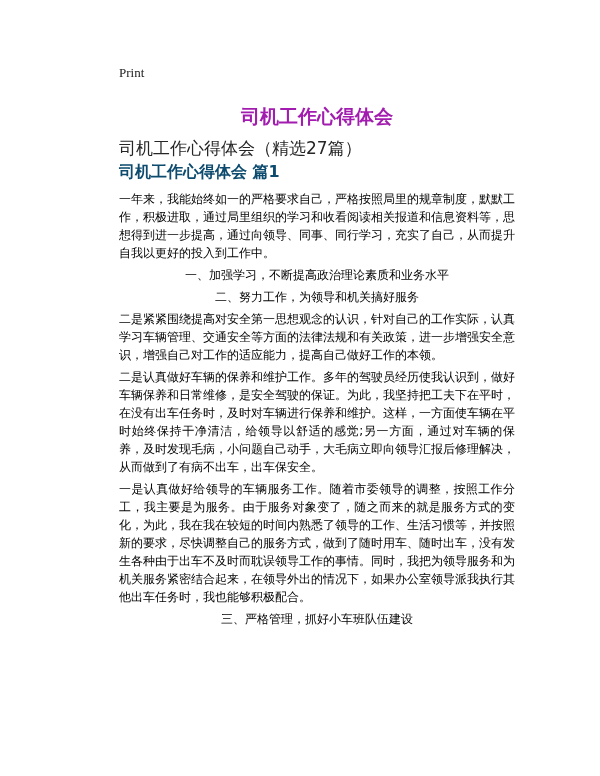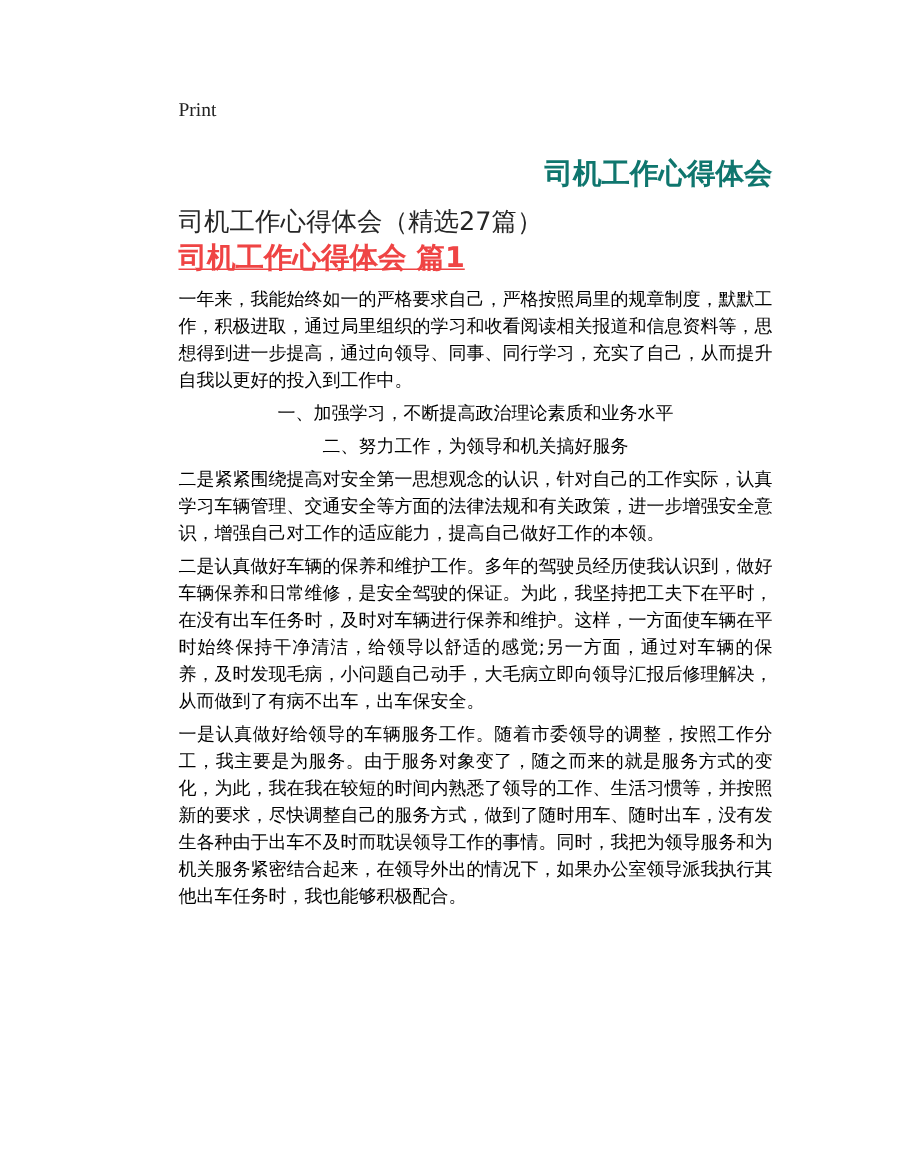--- a/index.html
+++ b/index.html
@@ -26,37 +26,36 @@
     font-size: 13px;
     line-height: 15px;
     color: #222222;
     cursor: pointer;
     text-decoration: none;
   }
   .doc-title {
     font-size: 19px;
     line-height: 1.2;
     font-weight: bold;
-    text-align: right;
-    color: #0f766e;
+    text-align: center;
+    color: #a21caf;
     margin: 24px 0 11px 0;
   }
   .doc-subtitle {
     font-size: 17px;
     line-height: 18px;
     margin: 0 0 6px 0;
     color: #262626;
   }
   .section-title {
-    font-size: 19px;
+    font-size: 16px;
     line-height: 18px;
     font-weight: bold;
     margin: 0 0 9px 0;
-    color: #ef4444;
-    text-decoration: underline;
+    color: #0c4a6e;
   }
   .block {
     font-size: 12px;
     line-height: 18px;
     text-align: justify;
     margin: 0 0 4px 0;
     color: #000000;
   }
   .heading-block {
     text-align: center;
@@ -81,14 +80,15 @@
 
 
   <p class="block heading-block">二、努力工作，为领导和机关搞好服务</p>
 
   <p class="block">二是紧紧围绕提高对安全第一思想观念的认识，针对自己的工作实际，认真学习车辆管理、交通安全等方面的法律法规和有关政策，进一步增强安全意识，增强自己对工作的适应能力，提高自己做好工作的本领。</p>
 
   <p class="block">二是认真做好车辆的保养和维护工作。多年的驾驶员经历使我认识到，做好车辆保养和日常维修，是安全驾驶的保证。为此，我坚持把工夫下在平时，在没有出车任务时，及时对车辆进行保养和维护。这样，一方面使车辆在平时始终保持干净清洁，给领导以舒适的感觉;另一方面，通过对车辆的保养，及时发现毛病，小问题自己动手，大毛病立即向领导汇报后修理解决，从而做到了有病不出车，出车保安全。</p>
 
   <p class="block">一是认真做好给领导的车辆服务工作。随着市委领导的调整，按照工作分工，我主要是为服务。由于服务对象变了，随之而来的就是服务方式的变化，为此，我在我在较短的时间内熟悉了领导的工作、生活习惯等，并按照新的要求，尽快调整自己的服务方式，做到了随时用车、随时出车，没有发生各种由于出车不及时而耽误领导工作的事情。同时，我把为领导服务和为机关服务紧密结合起来，在领导外出的情况下，如果办公室领导派我执行其他出车任务时，我也能够积极配合。</p>
 
+  <p class="block heading-block">三、严格管理，抓好小车班队伍建设</p>
 
 </div>
 
 </body></html>

